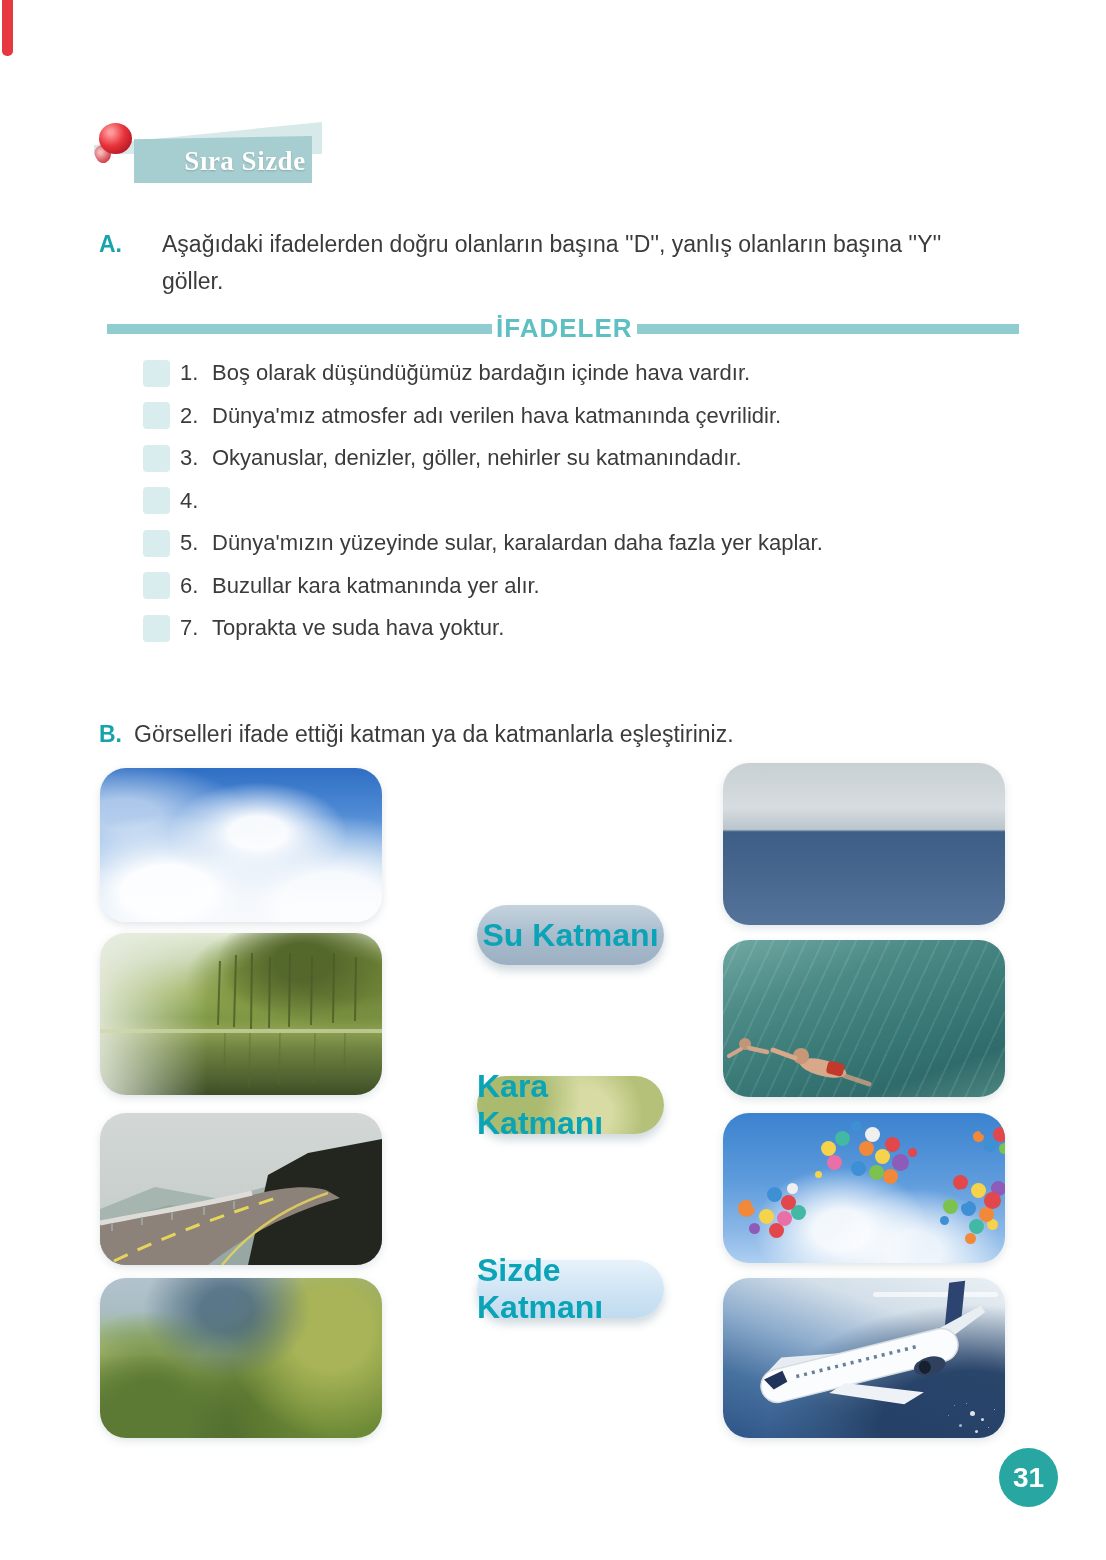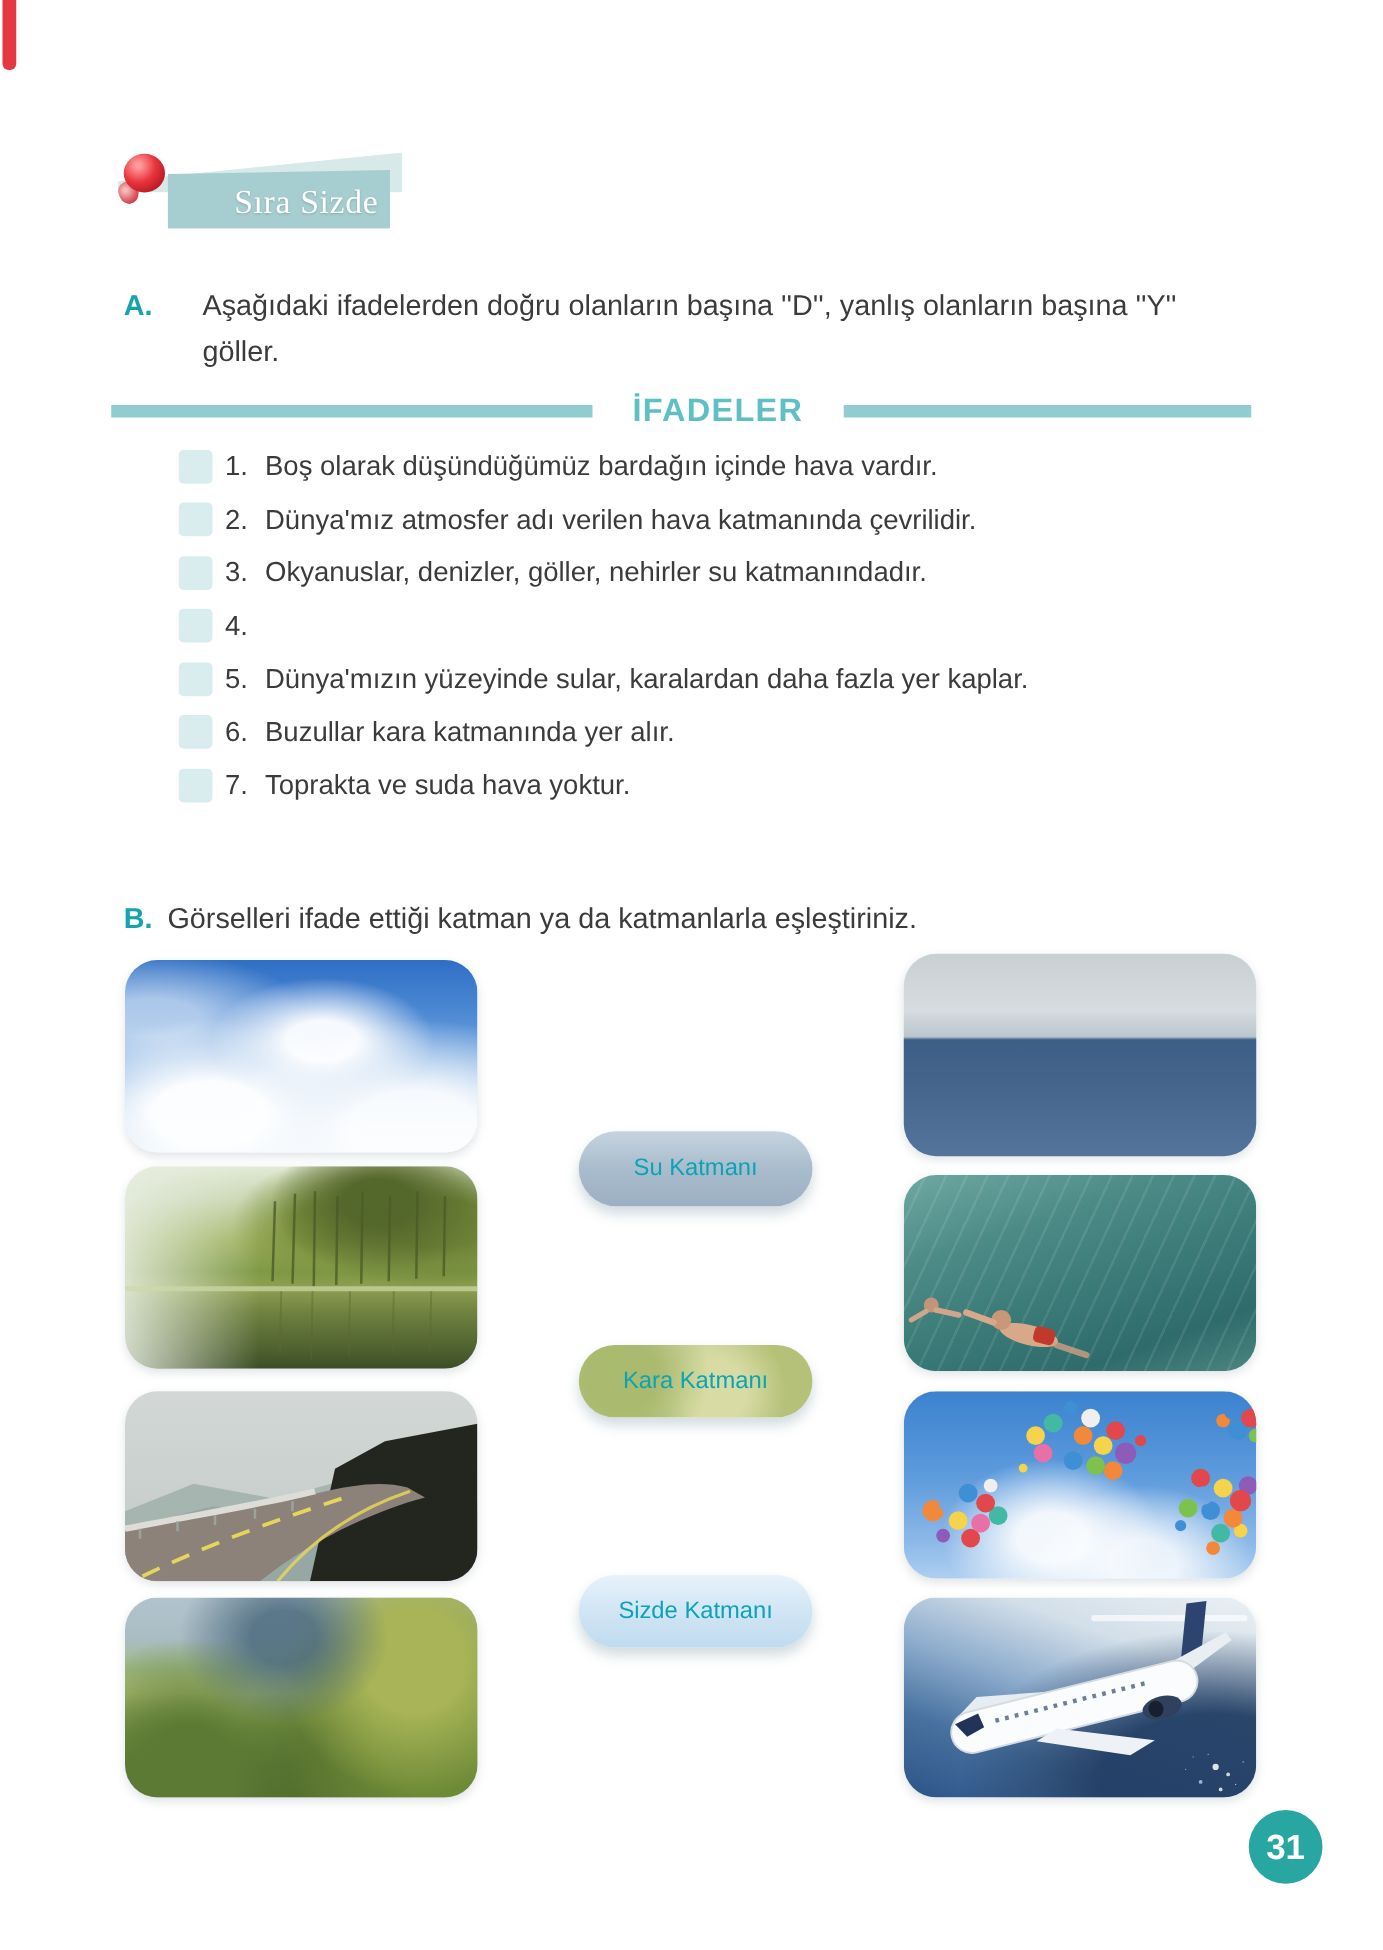--- a/index.html
+++ b/index.html
@@ -7,47 +7,47 @@
     width:1106px;height:1560px;position:relative;background:#ffffff;
     font-family:"Liberation Sans", sans-serif;color:#3b3b3b;overflow:hidden;
   }
   
   .red-tab{position:absolute;left:2px;top:0;width:11px;height:56px;background:#e5383f;border-radius:0 0 5px 5px;}
   .banner-wrap{position:absolute;left:92px;top:115px;width:235px;height:78px;}
   .banner-swoosh{position:absolute;left:2px;top:7px;width:228px;height:32px;background:#c6dfdf;opacity:.7;
     clip-path:polygon(0 72%,100% 0,100% 100%,0 100%);}
   .banner-main{position:absolute;left:42px;top:21px;width:178px;height:47px;background:#a6cdcf;
     display:flex;align-items:center;justify-content:center;clip-path:polygon(0 7%,100% 0,100% 100%,0 100%);}
-  .banner-title{font-family:"Liberation Serif", serif;font-weight:normal;font-size:27px;color:#ffffff;
+  .banner-title{font-family:"Liberation Serif", serif;font-weight:bold;font-size:27px;color:#ffffff;
     letter-spacing:.5px;text-shadow:0 1px 2px rgba(0,0,0,.18);padding-top:4px;margin-left:44px;}
   .pin{position:absolute;left:3px;top:6px;width:40px;height:46px;}
   .pin .ball{position:absolute;left:4px;top:2px;width:33px;height:31px;border-radius:50%;
     background:radial-gradient(circle at 35% 30%, #ff9d9d 6%, #e8343c 45%, #a80f1e 90%);}
   .pin .tail{position:absolute;left:0px;top:24px;width:16px;height:18px;border-radius:50% 40% 60% 50%;
     background:radial-gradient(circle at 40% 35%, #f4b9b9 10%, #d9545c 60%, #b8323c 95%);transform:rotate(-25deg);}
   
   .section-head{position:absolute;display:flex;gap:12px;align-items:flex-start;}
   .marker{font-weight:bold;font-size:23px;color:#17a3ac;flex:none;line-height:1.6;}
   .instr{font-size:23px;line-height:1.6;margin:0;}
   
-  .ifadeler{position:absolute;left:89px;top:313px;width:912px;display:flex;align-items:center;gap:32px;}
+  .ifadeler{position:absolute;left:107px;top:313px;width:912px;display:flex;align-items:center;gap:4px;}
   .ifd-bar{height:10px;background:#8fcdd1;flex:none;}
   .ifd-bar.left{width:385px;}
   .ifd-bar.right{flex:1;}
   .ifd-label{color:#5fc0c4;font-weight:bold;font-size:26px;letter-spacing:1px;white-space:nowrap;}
   
   .statements{position:absolute;left:143px;top:352px;}
   .stmt{display:flex;align-items:center;height:42.5px;}
   .stmt-box{width:27px;height:27px;background:#d9edee;border-radius:4px;flex:none;}
   .stmt-num{margin-left:10px;width:32px;font-size:22px;flex:none;}
   .stmt-text{font-size:22px;white-space:nowrap;}
   
   .tile{position:absolute;width:282px;border-radius:26px;overflow:hidden;box-shadow:0 3px 8px rgba(90,110,120,.18);}
-  .pill{position:absolute;left:463px;width:187px;border-radius:30px;display:flex;align-items:center;justify-content:center;
-    font-weight:normal;font-size:19px;color:#0aa4b6;box-shadow:0 6px 10px rgba(110,140,155,.32);}
+  .pill{position:absolute;left:477px;width:187px;border-radius:30px;display:flex;align-items:center;justify-content:center;
+    font-weight:bold;font-size:32px;color:#0aa4b6;box-shadow:0 6px 10px rgba(110,140,155,.32);}
   .pill.su{top:905px;height:60px;background:linear-gradient(180deg,#c5d3de 0%,#a9bccd 50%,#9cb0c3 100%);}
   .pill.kara{top:1076px;height:58px;
     background:
       radial-gradient(circle at 18% 40%, #aaba6e 0 18%, transparent 45%),
       radial-gradient(circle at 58% 65%, #d8dca4 0 22%, transparent 50%),
       radial-gradient(circle at 85% 30%, #b5c178 0 18%, transparent 45%),
       linear-gradient(180deg,#cbd49d 0%,#b3c286 100%);}
   .pill.hava{top:1260px;height:58px;background:linear-gradient(180deg,#e7f2fb 0%,#cfe4f4 55%,#c0dbef 100%);}
   
   .ph-sky{

